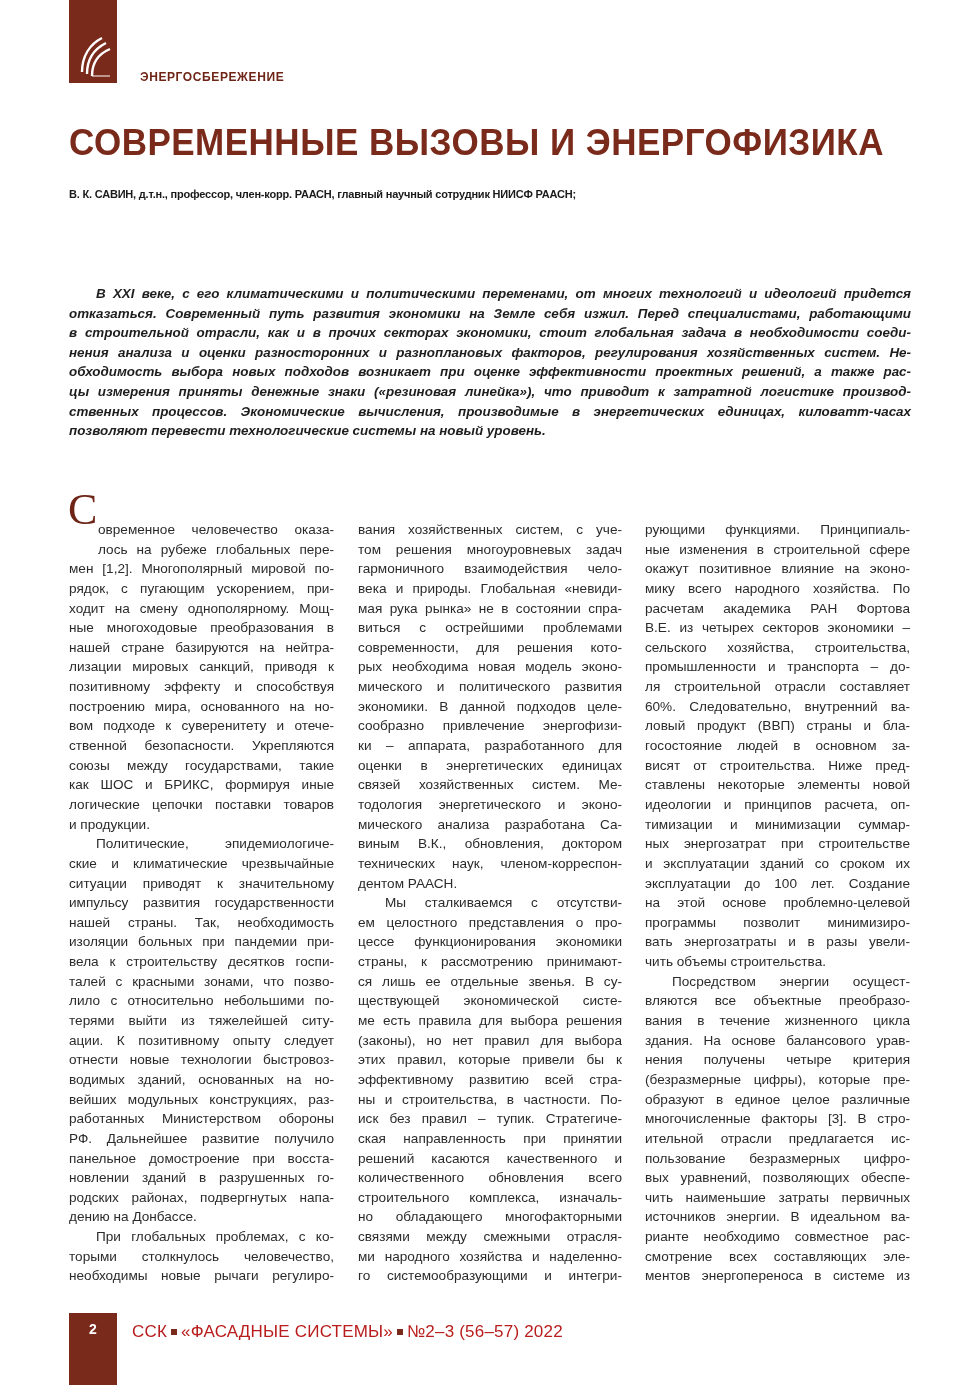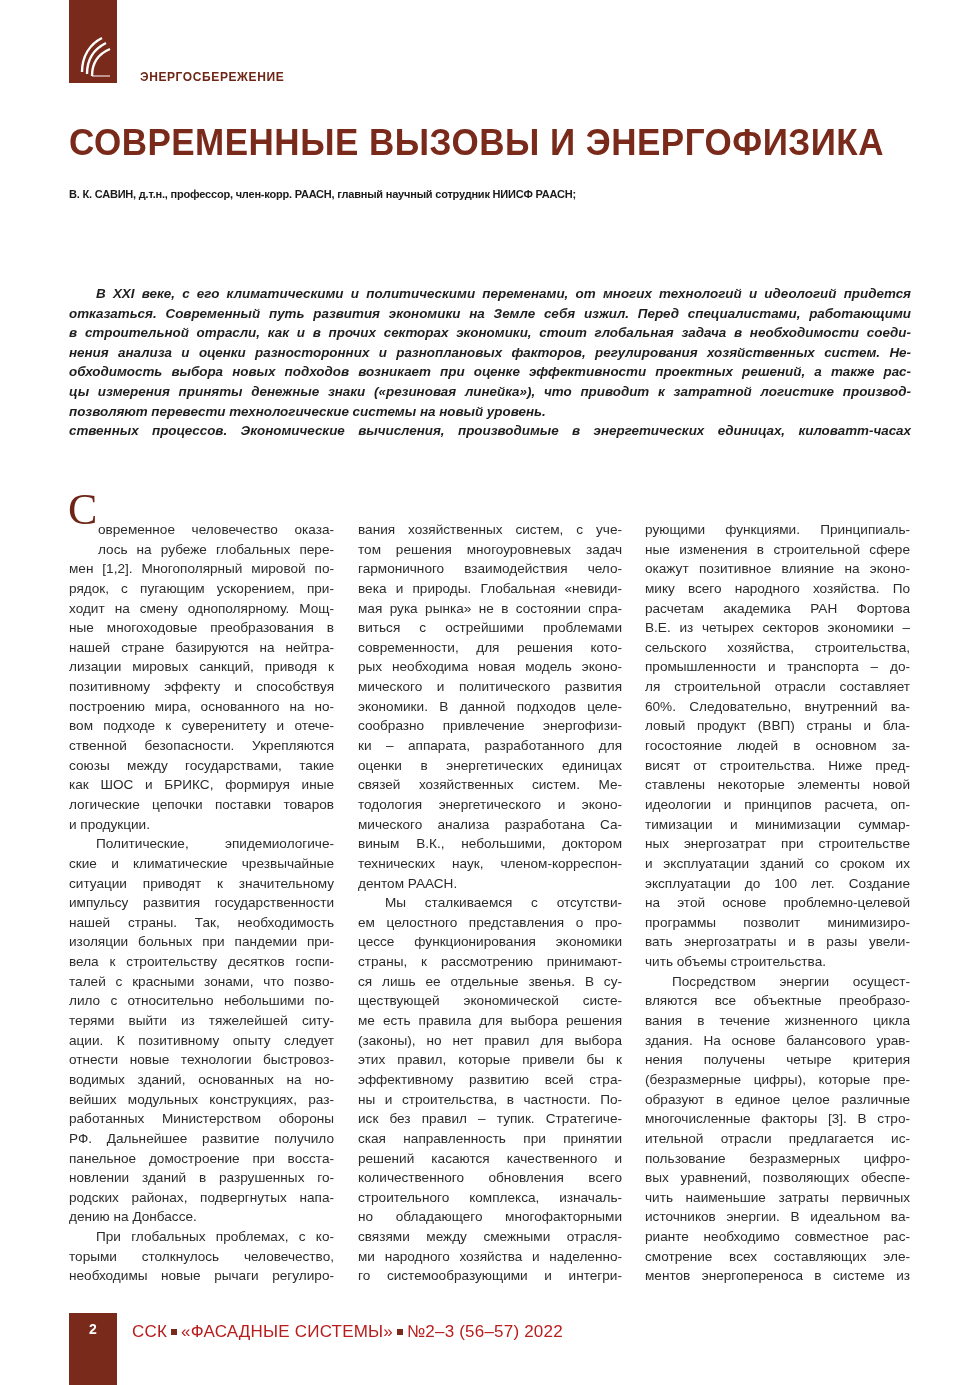--- a/index.html
+++ b/index.html
@@ -50,22 +50,22 @@
   <div>В. К. САВИН, д.т.н., профессор, член-корр. РААСН, главный научный сотрудник НИИСФ РААСН;</div>
 </div>
 
 <div class="abstract" id="abstract">
     <span class="line" style="padding-left: 27px;">В XXI веке, с его климатическими и политическими переменами, от многих технологий и идеологий придется</span>
     <span class="line">отказаться. Современный путь развития экономики на Земле себя изжил. Перед специалистами, работающими</span>
     <span class="line">в строительной отрасли, как и в прочих секторах экономики, стоит глобальная задача в необходимости соеди-</span>
     <span class="line">нения анализа и оценки разносторонних и разноплановых факторов, регулирования хозяйственных систем. Не-</span>
     <span class="line">обходимость выбора новых подходов возникает при оценке эффективности проектных решений, а также рас-</span>
     <span class="line">цы измерения приняты денежные знаки («резиновая линейка»), что приводит к затратной логистике производ-</span>
+    <span class="line">ственных процессов. Экономические вычисления, производимые в энергетических единицах, киловатт-часах</span>
     <span class="line last">позволяют перевести технологические системы на новый уровень.</span>
-    <span class="line">ственных процессов. Экономические вычисления, производимые в энергетических единицах, киловатт-часах</span>
   </div>
 
 <div class="dropcap">С</div>
 <div class="col col1" id="col1">
     <span class="line dc">овременное человечество оказа-</span>
     <span class="line dc">лось на рубеже глобальных пере-</span>
     <span class="line">мен [1,2]. Многополярный мировой по-</span>
     <span class="line">рядок, с пугающим ускорением, при-</span>
     <span class="line">ходит на смену однополярному. Мощ-</span>
     <span class="line">ные многоходовые преобразования в</span>
@@ -113,21 +113,21 @@
     <span class="line">современности, для решения кото-</span>
     <span class="line">рых необходима новая модель эконо-</span>
     <span class="line">мического и политического развития</span>
     <span class="line">экономики. В данной подходов целе-</span>
     <span class="line">сообразно привлечение энергофизи-</span>
     <span class="line">ки – аппарата, разработанного для</span>
     <span class="line">оценки в энергетических единицах</span>
     <span class="line">связей хозяйственных систем. Ме-</span>
     <span class="line">тодология энергетического и эконо-</span>
     <span class="line">мического анализа разработана Са-</span>
-    <span class="line">виным В.К., небольшими, доктором</span>
+    <span class="line">виным В.К., обновления, доктором</span>
     <span class="line">технических наук, членом-корреспон-</span>
     <span class="line end">дентом РААСН.</span>
     <span class="line indent">Мы сталкиваемся с отсутстви-</span>
     <span class="line">ем целостного представления о про-</span>
     <span class="line">цессе функционирования экономики</span>
     <span class="line">страны, к рассмотрению принимают-</span>
     <span class="line">ся лишь ее отдельные звенья. В су-</span>
     <span class="line">ществующей экономической систе-</span>
     <span class="line">ме есть правила для выбора решения</span>
     <span class="line">(законы), но нет правил для выбора</span>

